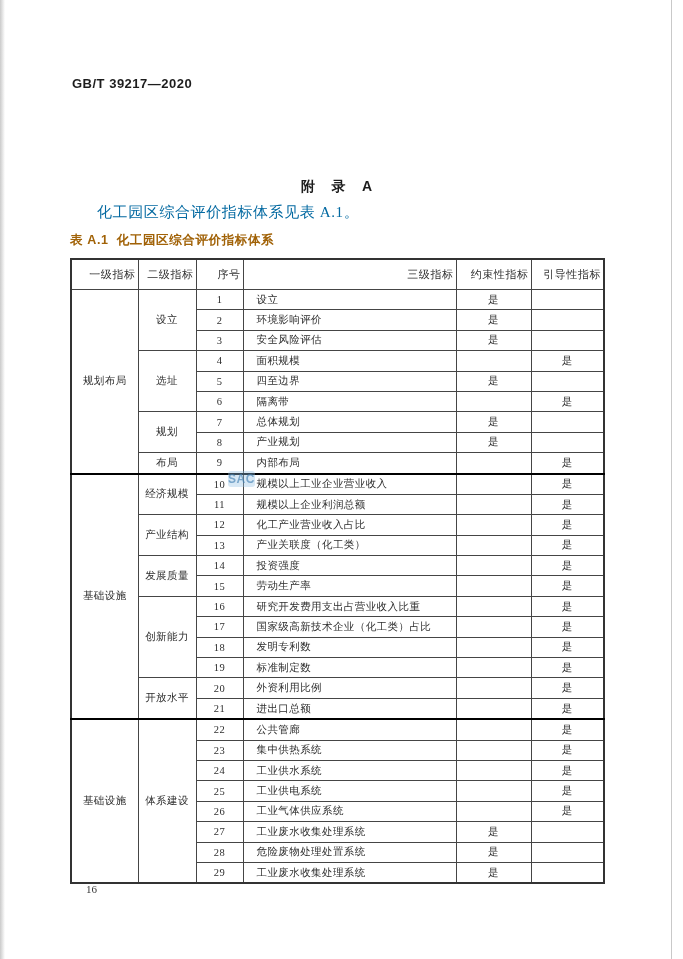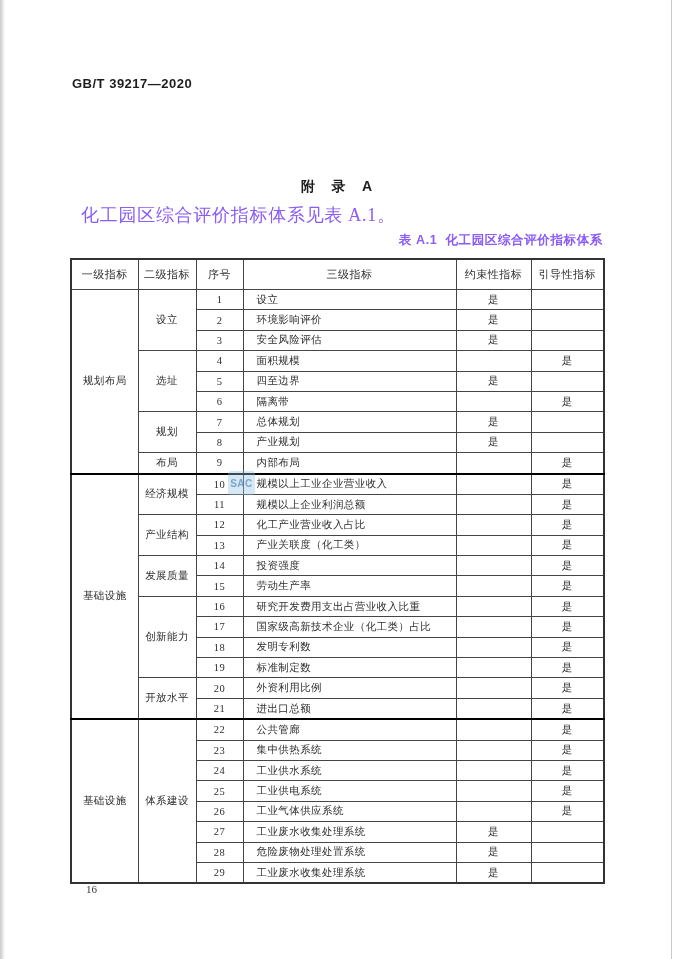--- a/index.html
+++ b/index.html
@@ -28,58 +28,58 @@
   .appendix-block{
     position:absolute;left:70px;top:134px;width:533px;
     text-align:center;color:#1d1d1d;
     font-family:"Liberation Sans","DejaVu Sans",sans-serif;
     margin-top:44px;
   }
   .appendix-title{font-weight:bold;font-size:14px;letter-spacing:.45em;text-indent:.45em;}
   .appendix-subtitle{font-weight:bold;font-size:12px;margin-top:6px;letter-spacing:.08em;}
   .appendix-heading{font-weight:bold;font-size:13px;margin-top:7px;letter-spacing:.1em;}
   .intro-text{
-    position:absolute;left:81px;top:203px;
-    font-size:18px;color:#8b5cf6;letter-spacing:.04em;
+    position:absolute;left:97px;top:203px;
+    font-size:15px;color:#0369a1;letter-spacing:.04em;
   }
   .table-caption{
     position:absolute;left:70px;top:232px;width:533px;
-    text-align:right;font-weight:bold;font-size:12.5px;color:#8b5cf6;
+    text-align:left;font-weight:bold;font-size:12.5px;color:#a16207;
     font-family:"Liberation Sans","DejaVu Sans",sans-serif;
     white-space:pre;letter-spacing:.05em;
   }
   table.indicator-table{
     position:absolute;left:70px;top:258px;width:533px;
     border-collapse:collapse;table-layout:fixed;
     font-size:10.5px;color:#2e2e2e;
   }
   table.indicator-table,
   table.indicator-table th,
   table.indicator-table td{
     border:1px solid #454545;
   }
   table.indicator-table{border-width:2px;border-color:#333;}
   table.indicator-table th{
     height:29px;font-weight:normal;font-size:11px;
-    text-align:center;letter-spacing:.05em;padding:0 2px;
+    text-align:right;letter-spacing:.05em;padding:0 2px;
   }
   table.indicator-table td{
     height:19.4px;padding:0 3px;text-align:center;
     letter-spacing:.04em;overflow:hidden;white-space:nowrap;
   }
   table.indicator-table td.c-indicator{
     text-align:left;padding-left:13px;
   }
   table.indicator-table tr.section-start td{border-top:2px solid #000000;}
   .sac-watermark{
-    position:absolute;left:228px;top:471px;width:27px;height:24px;
+    position:absolute;left:228px;top:471px;width:27px;height:16px;
     background:rgba(150,195,228,.38);border-radius:3px;
     display:flex;align-items:center;justify-content:center;
     font-family:"Liberation Sans","DejaVu Sans",sans-serif;
-    font-weight:bold;font-size:10px;color:rgba(70,130,180,.65);
+    font-weight:bold;font-size:12px;color:rgba(70,130,180,.65);
     letter-spacing:.5px;
   }
   .page-number{
     position:absolute;left:86px;top:883px;
     font-size:11px;color:#3a3a3a;
   }
 </style>
 </head>
 <body>
 

